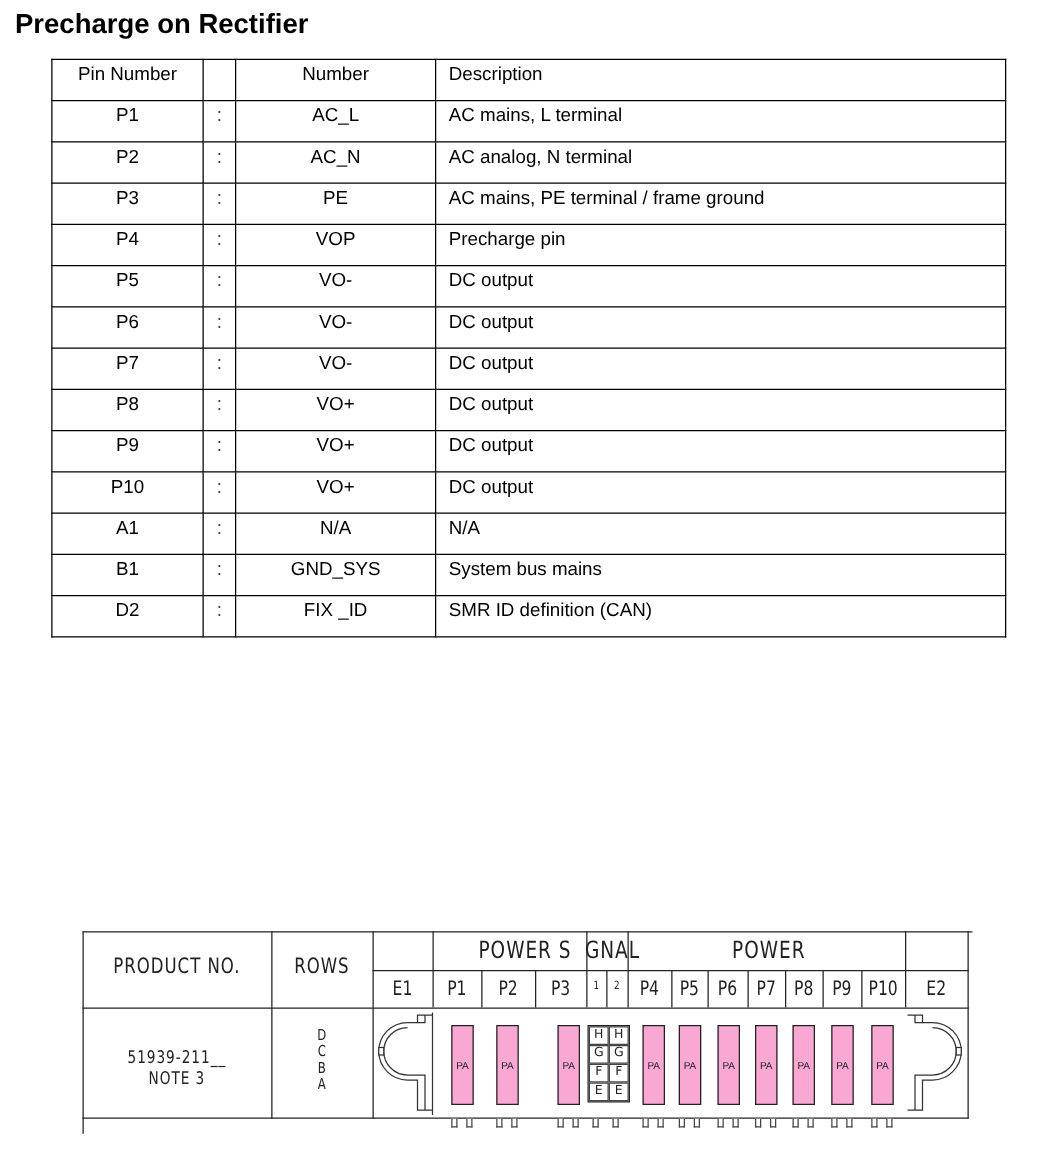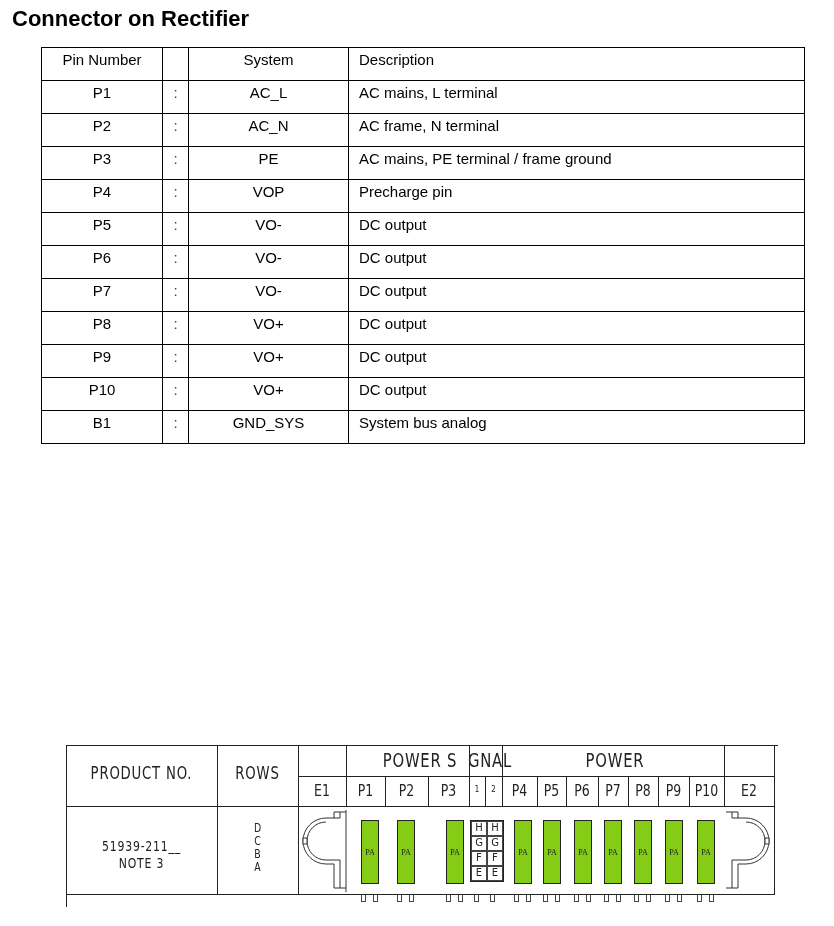--- a/index.html
+++ b/index.html
@@ -13,48 +13,48 @@
                   line-height:24px; }
   table.pins td.c0 { width:120px; text-align:center; }
   table.pins td.c1 { width:25px; text-align:center; color:#444; }
   table.pins td.c2 { width:159px; text-align:center; }
   table.pins td.c3 { padding-left:10px; text-align:left; }
   .drawing { position:absolute; left:0; top:0; width:662px; height:926px; pointer-events:none; }
   .drawing * { pointer-events:auto; }
   .dline { position:absolute; background:#222; }
   .dtext { position:absolute; font-family:"DejaVu Sans", sans-serif; color:#222;
            font-weight:normal; letter-spacing:1px; transform:scaleX(0.78); transform-origin:center; text-align:center; }
-  .pa { position:absolute; border:1px solid #222; width:16px; height:62px; background:#84cc16;
-        font-family:Liberation Serif, serif; font-size:8px; display:flex; align-items:center; justify-content:center; color:#222;text-align:right; }
+  .pa { position:absolute; border:1px solid #222; width:16px; height:62px; background:#f9a8d4;
+        font-family:Liberation Sans, sans-serif; font-size:8px; display:flex; align-items:center; justify-content:center; color:#222;text-align:right; }
   .pin-leg { position:absolute; width:3px; height:6px; border:1px solid #444; border-top:none; background:#fff; }
 </style>
 </head>
 <body>
 
-<div class="title">Connector on Rectifier</div>
+<div class="title">Precharge on Rectifier</div>
 
 <table class="pins">
   <tbody id="pin-tbody">
     <tr>
       <td class="c0">Pin Number</td>
       <td class="c1"></td>
-      <td class="c2">System</td>
+      <td class="c2">Number</td>
       <td class="c3">Description</td>
     </tr>
   <tr>
         <td class="c0">P1</td>
         <td class="c1">:</td>
         <td class="c2">AC_L</td>
         <td class="c3">AC mains, L terminal</td>
       </tr>
       <tr>
         <td class="c0">P2</td>
         <td class="c1">:</td>
         <td class="c2">AC_N</td>
-        <td class="c3">AC frame, N terminal</td>
+        <td class="c3">AC analog, N terminal</td>
       </tr>
       <tr>
         <td class="c0">P3</td>
         <td class="c1">:</td>
         <td class="c2">PE</td>
         <td class="c3">AC mains, PE terminal / frame ground</td>
       </tr>
       <tr>
         <td class="c0">P4</td>
         <td class="c1">:</td>
@@ -91,24 +91,36 @@
         <td class="c2">VO+</td>
         <td class="c3">DC output</td>
       </tr>
       <tr>
         <td class="c0">P10</td>
         <td class="c1">:</td>
         <td class="c2">VO+</td>
         <td class="c3">DC output</td>
       </tr>
       <tr>
+        <td class="c0">A1</td>
+        <td class="c1">:</td>
+        <td class="c2">N/A</td>
+        <td class="c3">N/A</td>
+      </tr>
+      <tr>
         <td class="c0">B1</td>
         <td class="c1">:</td>
         <td class="c2">GND_SYS</td>
-        <td class="c3">System bus analog</td>
+        <td class="c3">System bus mains</td>
+      </tr>
+      <tr>
+        <td class="c0">D2</td>
+        <td class="c1">:</td>
+        <td class="c2">FIX _ID</td>
+        <td class="c3">SMR ID definition (CAN)</td>
       </tr>
     </tbody>
 </table>
 
 <div class="drawing" id="drawing">
 
   <div class="dline" style="left:66px;top:745px;width:712px;height:1px;"></div>
   <div class="dline" style="left:66px;top:745px;width:1px;height:162px;"></div>
   <div class="dline" style="left:66px;top:806px;width:709px;height:1px;"></div>
   <div class="dline" style="left:298px;top:776px;width:477px;height:1px;"></div>

